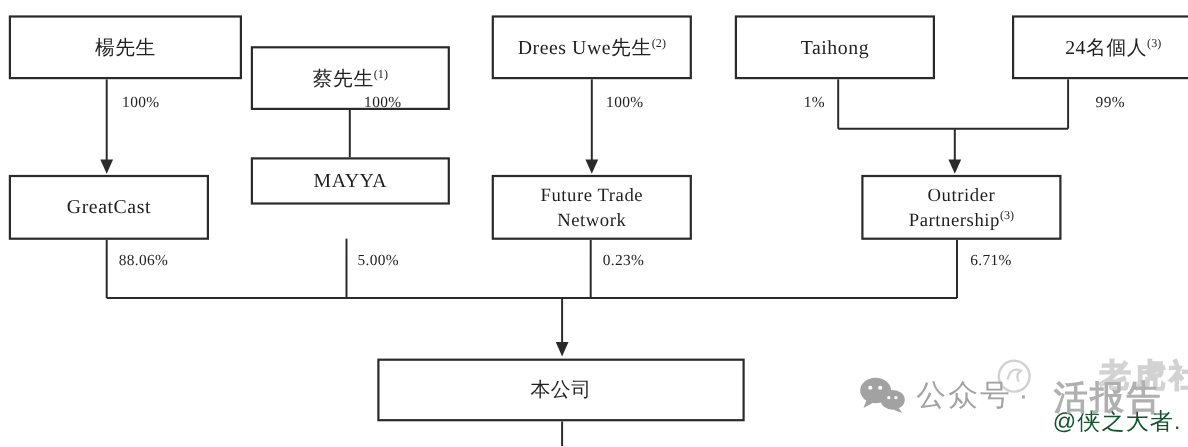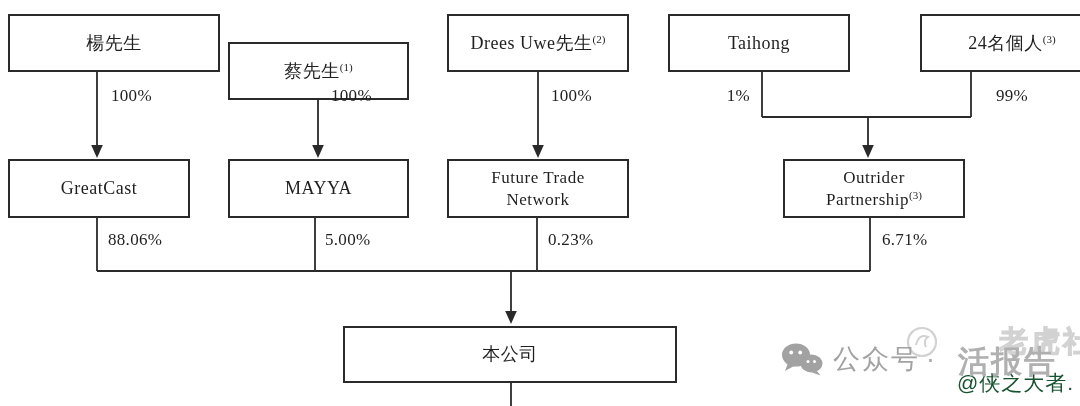--- a/index.html
+++ b/index.html
@@ -38,36 +38,36 @@
     letter-spacing: 0.5px;
   }
   .node sup {
     font-size: 11px;
     line-height: 0;
     vertical-align: 6px;
     letter-spacing: 0;
   }
   .pct {
     position: absolute;
-    font-size: 17px;
+    font-size: 14px;
     z-index: 2;
     white-space: nowrap;
     letter-spacing: 0.3px;
   }
   .pct.right-align {
     text-align: right;
   }
   
   #node-yang        { left: 8px;   top: 14px;  width: 212px; height: 58px; text-align: right; }
   #node-cai         { left: 228px; top: 14px;  width: 181px; height: 58px; margin-top: 28px; }
   #node-drees       { left: 447px; top: 14px;  width: 182px; height: 58px; }
   #node-taihong     { left: 668px; top: 14px;  width: 182px; height: 58px; }
   #node-individuals { left: 888px; top: 14px;  width: 184px; height: 58px; margin-left: 32px; }
   #node-greatcast   { left: 8px;   top: 159px; width: 182px; height: 59px; text-align: center; }
-  #node-mayya       { left: 228px; top: 159px; width: 181px; height: 59px; }
+  #node-mayya       { left: 228px; top: 143px; width: 181px; height: 43px; }
   #node-ftn         { left: 447px; top: 159px; width: 182px; height: 59px; font-size: 17px; }
   #node-outrider    { left: 783px; top: 159px; width: 182px; height: 59px; font-size: 17px; }
   #node-company     { left: 343px; top: 326px; width: 334px; height: 57px; }
   
   #pct-yang        { left: 111px; top: 86px; }
   #pct-cai         { left: 331px; top: 86px; }
   #pct-drees       { left: 551px; top: 86px; }
   #pct-taihong     { left: 700px; top: 86px; width: 50px; }
   #pct-individuals { left: 996px; top: 86px; }
   #pct-greatcast   { left: 108px; top: 230px; }

